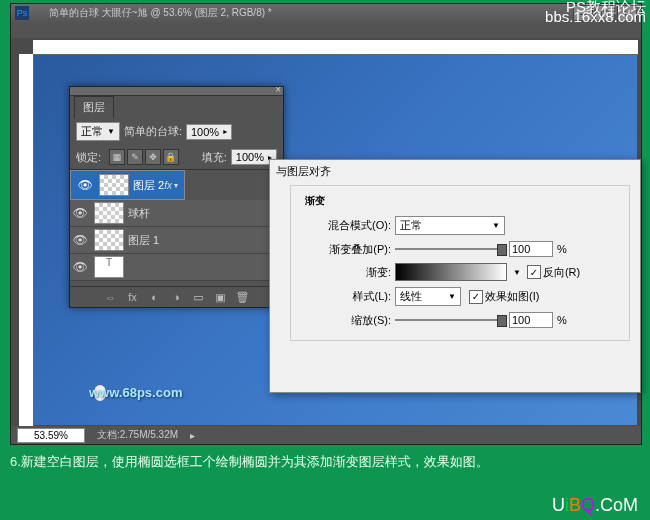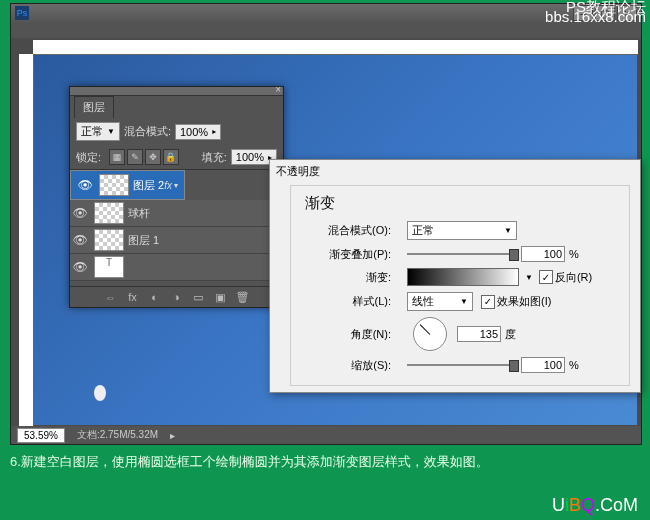--- a/index.html
+++ b/index.html
@@ -33,72 +33,74 @@
 .lthumb{width:28px;height:20px;background:#fff;margin:0 4px;border:1px solid #888;position:relative}
 .checker{background:repeating-conic-gradient(#ccc 0 25%,#fff 0 50%) 0 0/8px 8px}
 .fx{margin-left:auto;margin-right:12px;font-style:italic;font-size:10px;color:#ddd}
 .fx-arr{margin-left:-10px;margin-right:2px;font-size:8px;color:#ddd}
 .lp-bottom{position:absolute;bottom:0;left:0;right:0;height:20px;background:#535353;border-top:1px solid #333;display:flex;align-items:center;justify-content:center;gap:6px}
 .lp-bottom span{width:16px;height:16px;color:#bbb;display:inline-flex;align-items:center;justify-content:center;font-size:11px}
 
 .dlg{position:absolute;left:258px;top:155px;width:370px;height:232px;background:#f0f0f0;border:1px solid #888;box-shadow:2px 2px 8px rgba(0,0,0,.4);font-family:SimSun,sans-serif}
 .dlg-title{font-size:11px;padding:4px 6px;color:#000}
 .dlg-inner{margin:2px 10px 6px 20px;border:1px solid #ccc;padding:6px 10px}
-.dlg-section{font-size:15px;padding:2px 4px;color:#000;font-weight:normal}
+.dlg-section{font-size:10px;padding:2px 4px;color:#000;font-weight:bold}
 .dlg-row{display:flex;align-items:center;margin:6px 0;font-size:11px;color:#000}
-.dlg-label{width:90px;text-align:right;margin-right:16px}
+.dlg-label{width:90px;text-align:right;margin-right:4px}
 .sel{background:#fff;border:1px solid #888;padding:1px 4px;font-size:11px;display:inline-flex;align-items:center;min-width:56px}
 .sel .arr{margin-left:auto;font-size:8px}
 .grad-sw{width:110px;height:16px;background:linear-gradient(90deg,#000,#fff);border:1px solid #666;display:inline-flex}
 .chk{width:12px;height:12px;border:1px solid #666;background:#fff;display:inline-flex;align-items:center;justify-content:center;font-size:10px;margin-right:2px;color:#000}
 .slider{position:relative;width:110px;height:14px}
 .track{position:absolute;top:6px;left:0;right:0;height:2px;background:#888}
 .thumb{position:absolute;top:2px;width:8px;height:10px;background:#666;border:1px solid #333}
-.numfield{width:38px;border:1px solid #888;background:#fff;padding:1px 2px;font-size:11px;text-align:right;margin:0 4px}
+.numfield{width:38px;border:1px solid #888;background:#fff;padding:1px 2px;font-size:11px;text-align:left;margin:0 4px}
 .angle-dial{width:32px;height:32px;border:1px solid #888;border-radius:50%;background:#fff;position:relative;margin:0 6px}
 .angle-hand{position:absolute;left:50%;top:50%;width:14px;height:1px;background:#000;transform-origin:left;transform:rotate(-135deg)}
 .statusbar{position:absolute;left:0;bottom:0;right:0;height:18px;background:#535353;color:#ccc;font-size:10px;display:flex;align-items:center;padding:0 6px;gap:12px}
-.statusbar .sb-box{background:#fff;color:#000;padding:1px 6px;border:1px solid #888}
+.statusbar .sb-box{background:#fff;color:#000;padding:1px 16px;border:1px solid #888}
 .caption{position:absolute;left:10px;top:450px;width:630px;color:#eaffea;font-size:13px;line-height:24px}
 .caption .num{color:#d0ffd0}
 .ubq{position:absolute;right:12px;bottom:4px;font-size:18px;font-family:Arial;color:#fff}
 .ubq .u{color:#fff}.ubq .i{color:#00cc44}.ubq .b{color:#ff7700}.ubq .q{color:#cc00ff}
 </style>
 </head>
 <body>
 
 <div class="ps-window">
   <div class="titlebar">
     <span class="ps-icon">Ps</span>
+    <span>简单的台球  大眼仔~旭 @ 53.6% (图层 2, RGB/8) *</span>
     <div class="winbtns">
       <span class="winbtn">–</span>
       <span class="winbtn">▢</span>
       <span class="winbtn">×</span>
     </div>
   </div>
   <div class="menubar"></div>
   <div class="rulerh"></div>
   <div class="rulerv"></div>
 
   <div class="canvas">
     <div class="redball"></div>
     <div class="cuetip"></div>
+    <div class="watermark">www.68ps.com</div>
   </div>
 
   <div class="layers-panel">
     <div class="lp-top">
         <span class="lp-close">×</span>
       </div>
     <span class="lp-tab">图层</span>
     <div class="lp-section">
       <span class="combo">
           <span>正常</span>
           <span class="arr">▼</span>
         </span>
-      <span>混合模式:</span>
+      <span>简单的台球:</span>
       <span class="combo">
           <span>100%</span>
           <span class="arr">▸</span>
         </span>
     </div>
     <div class="lp-section">
       <span>锁定:</span>
       <span class="mini-icons">
         <span>▦</span>
         <span>✎</span>
@@ -139,21 +141,21 @@
       <span>fx</span>
       <span>◐</span>
       <span>◑</span>
       <span>▭</span>
       <span>▣</span>
       <span>🗑</span>
     </div>
   </div>
 
   <div class="dlg">
-    <div class="dlg-title">不透明度</div>
+    <div class="dlg-title">与图层对齐</div>
     <div class="dlg-inner">
       <div class="dlg-section">渐变</div>
       <div class="dlg-row">
         <span class="dlg-label">混合模式(O):</span>
         <span class="sel" style="min-width:100px">
             <span>正常</span>
             <span class="arr">▼</span>
           </span>
       </div>
       <div class="dlg-row">
@@ -176,28 +178,20 @@
         <span class="dlg-label">样式(L):</span>
         <span class="sel">
             <span>线性</span>
             <span class="arr">▼</span>
           </span>
         <span style="width:8px"></span>
         <span class="chk">✓</span>
         <span>效果如图(I)</span>
       </div>
       <div class="dlg-row">
-        <span class="dlg-label">角度(N):</span>
-        <div class="angle-dial">
-            <div class="angle-hand"></div>
-          </div>
-        <span class="numfield">135</span>
-        <span>度</span>
-      </div>
-      <div class="dlg-row">
         <span class="dlg-label">缩放(S):</span>
         <div class="slider">
             <div class="track"></div>
             <div class="thumb" style="left:102px"></div>
           </div>
         <span class="numfield">100</span>
         <span>%</span>
       </div>
     </div>
   </div>

